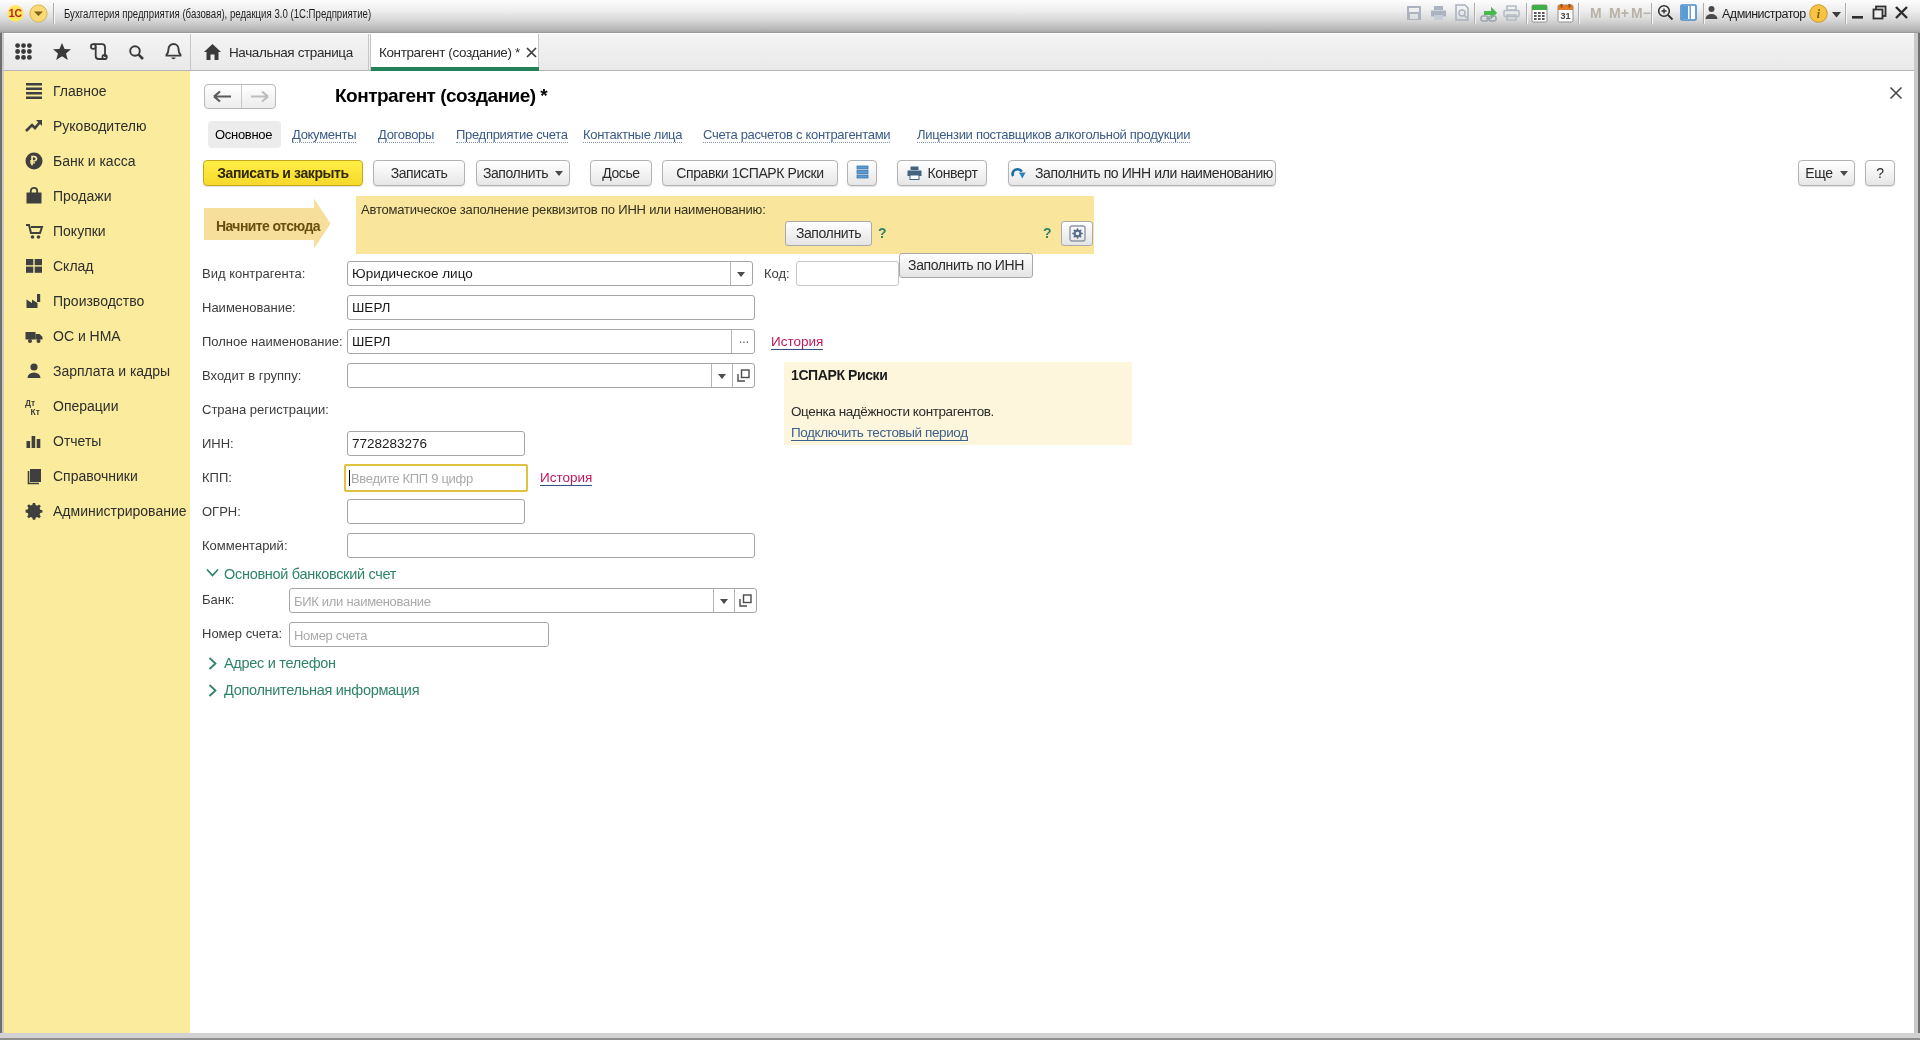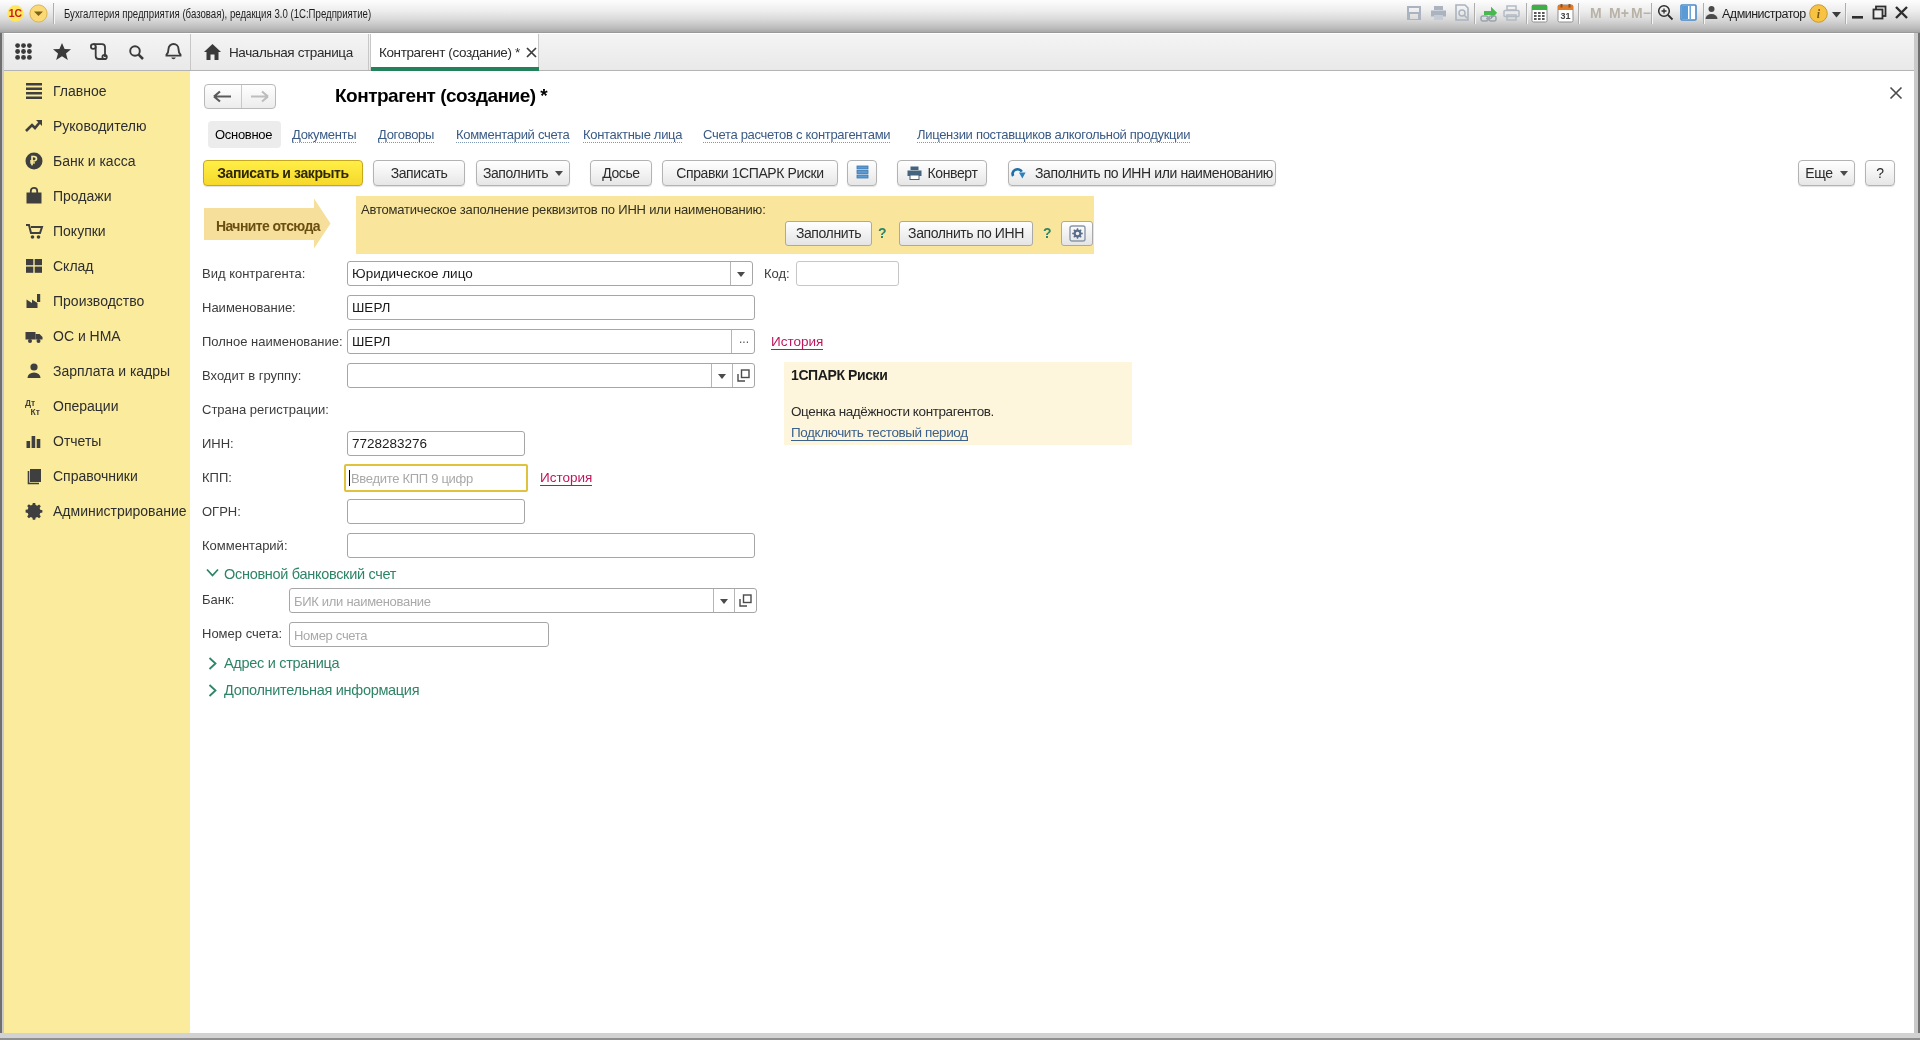--- a/index.html
+++ b/index.html
@@ -362,21 +362,21 @@
   </div>
   <div class="abs" id="formtitle">Контрагент (создание) *</div>
   <svg class="abs" id="form-close" viewBox="0 0 16 16">
       <path d="M2.5 2.5 L13.5 13.5 M13.5 2.5 L2.5 13.5" stroke="#4a4a4a" stroke-width="1.6"></path>
     </svg>
 
   <div class="abs pill"></div>
   <span class="navlink" style="left:25px; border-bottom:none; color:#000;">Основное</span>
   <span class="navlink" style="left:102px;">Документы</span>
   <span class="navlink" style="left:188px;">Договоры</span>
-  <span class="navlink" style="left:266px;">Комментарий счета</span>
+  <span class="navlink" style="left:266px;">Предприятие счета</span>
   <span class="navlink" style="left:393px;">Контактные лица</span>
   <span class="navlink" style="left:513px;">Счета расчетов с контрагентами</span>
   <span class="navlink" style="left:727px;">Лицензии поставщиков алкогольной продукции</span>
 
   <div class="btn" id="btn-save">Записать и закрыть</div>
   <div class="btn" style="left:183px;width:92px;">Записать</div>
   <div class="btn" style="left:286px;width:94px;">Заполнить<span class="caret"></span></div>
   <div class="btn" style="left:400px;width:62px;">Досье</div>
   <div class="btn" style="left:472px;width:176px;">Справки 1СПАРК Риски</div>
   <div class="btn" style="left:657px;width:30px;"><svg style="margin-top:4px;" width="13" height="15" viewBox="0 0 13 15">
@@ -401,21 +401,21 @@
   <div class="btn" style="left:1675px;width:30px;">?</div>
 
   <svg class="abs" id="co-arrow" width="127" height="51" viewBox="0 0 127 51">
       <path d="M0 10 H110 V0.5 L126.5 25.4 L110 50.5 V42 H0 Z" fill="#f6df9a"></path>
     </svg>
   <div class="abs" id="co-arrowtext">Начните отсюда</div>
   <div class="abs" id="co-panel"></div>
   <div class="abs" id="co-label">Автоматическое заполнение реквизитов по ИНН или наименованию:</div>
   <div class="cobtn" style="left:595px;width:87px;">Заполнить</div>
   <span class="qmark" style="left:688px;">?</span>
-  <div class="cobtn" style="left:709px;width:134px;">Заполнить по ИНН</div>
+  <div class="cobtn" style="left:709px;width:134px;margin-top:32px;">Заполнить по ИНН</div>
   <span class="qmark" style="left:853px;">?</span>
   <div class="cobtn" style="left:871px;width:32px;"><svg style="margin-top:3px;" width="17" height="17" viewBox="0 0 17 17">
         <rect x="1" y="1" width="15" height="15" rx="2" fill="none" stroke="#8a97a8" stroke-width="1.4"></rect>
         <path fill="#5a6e8c" d="M8.5 4.6a3.9 3.9 0 1 0 0 7.8 3.9 3.9 0 0 0 0-7.8zm0 2.1a1.8 1.8 0 1 1 0 3.6 1.8 1.8 0 0 1 0-3.6z"></path>
         <g stroke="#5a6e8c" stroke-width="1.4">
           <path d="M8.5 3.2 v2 M8.5 11.8 v2 M3.2 8.5 h2 M11.8 8.5 h2 M4.8 4.8 l1.4 1.4 M10.8 10.8 l1.4 1.4 M12.2 4.8 l-1.4 1.4 M6.2 10.8 l-1.4 1.4"></path>
         </g>
       </svg></div>
 
   <span class="flabel" style="top:195px;">Вид контрагента:</span>
@@ -493,21 +493,21 @@
   </div>
 
   <span class="flabel" style="top:555px;">Номер счета:</span>
   <div class="input" style="left:99px;top:551px;width:260px;">
       <span class="ph">Номер счета</span>
     </div>
 
   <svg class="abs" style="left:18px;top:586px;" width="9" height="13" viewBox="0 0 9 13">
       <path d="M1.5 1 L7.5 6.5 L1.5 12" stroke="#2e8468" stroke-width="1.8" fill="none"></path>
     </svg>
-  <span class="green-sec" style="left:34px;top:584px;">Адрес и страница</span>
+  <span class="green-sec" style="left:34px;top:584px;">Адрес и телефон</span>
 
   <svg class="abs" style="left:18px;top:613px;" width="9" height="13" viewBox="0 0 9 13">
       <path d="M1.5 1 L7.5 6.5 L1.5 12" stroke="#2e8468" stroke-width="1.8" fill="none"></path>
     </svg>
   <span class="green-sec" style="left:34px;top:611px;">Дополнительная информация</span>
 
   <div class="abs" id="spark">
     <b>1СПАРК Риски</b>
     <span class="t2">Оценка надёжности контрагентов.</span>
     <a>Подключить тестовый период</a>

